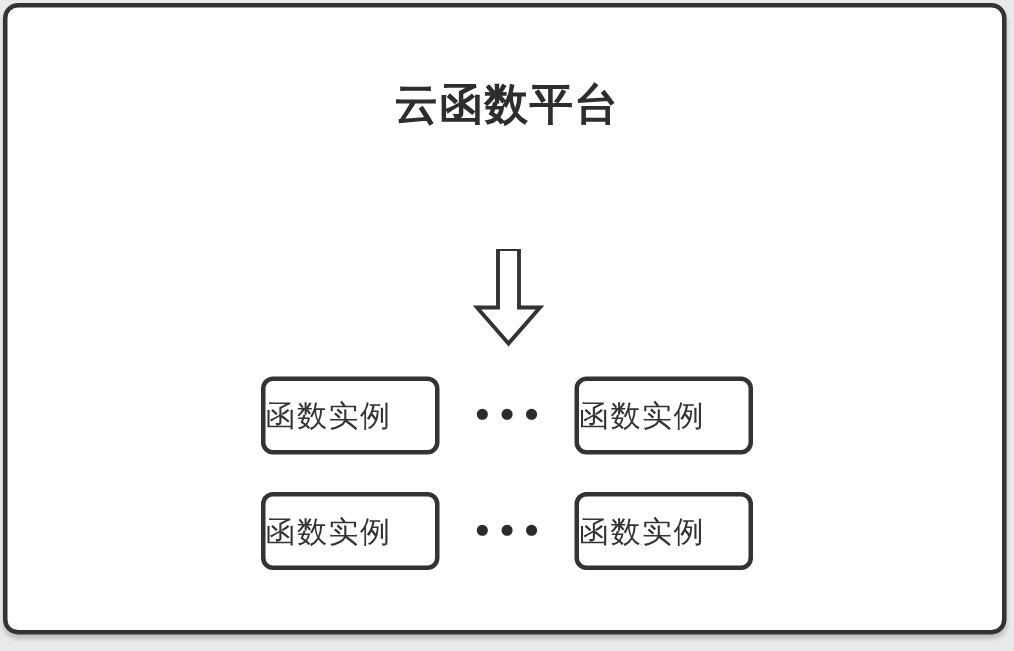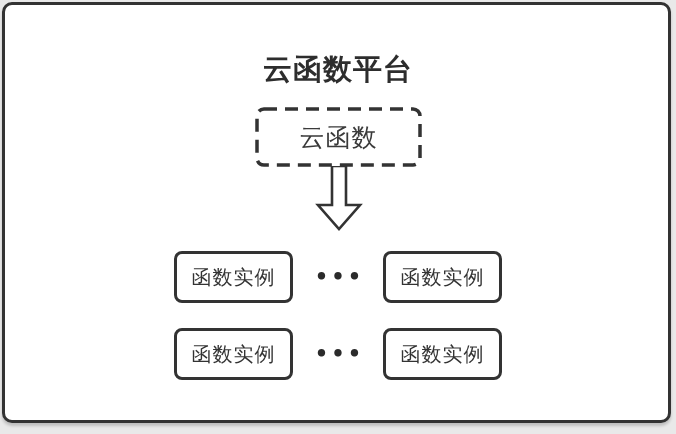--- a/index.html
+++ b/index.html
@@ -60,21 +60,21 @@
     left: 315px; top: 166px;
     width: 48px; height: 66px;
     color: var(--border);
   }
   .instance-node {
     position: absolute;
     width: 119px; height: 52px;
     background: var(--background);
     border: 3px solid var(--border);
     border-radius: 8px;
-    display: flex; align-items: center; justify-content: center;
+    display: flex; align-items: center; justify-content: flex-start;
     font-size: 20px;
     color: #333333;
     letter-spacing: 1px;
   }
   .pos-r1-left  { left: 174px; top: 251px; }
   .pos-r1-right { left: 383px; top: 251px; }
   .pos-r2-left  { left: 174px; top: 328px; }
   .pos-r2-right { left: 383px; top: 328px; }
   .ellipsis {
     position: absolute;
@@ -98,26 +98,20 @@
 </style>
 </head>
 <body>
 
 <div class="canvas">
 
   <div class="card"></div>
 
   <div class="title">云函数平台</div>
 
-  <div class="root-node">
-    <svg width="167" height="60" viewBox="0 0 167 60">
-      <rect x="2" y="2" width="163" height="56" rx="7" fill="#ffffff" stroke="currentColor" stroke-width="3.5" stroke-dasharray="13 8"></rect>
-    </svg>
-    <span class="node-label">云函数</span>
-  </div>
 
   <svg class="down-arrow" viewBox="0 0 48 66">
     <polygon points="17,0 31,0 31,39 45,39 24,63 3,39 17,39" fill="#ffffff" stroke="currentColor" stroke-width="2.6" stroke-linejoin="miter"></polygon>
   </svg>
 
   <div class="instance-node pos-r1-left">
     <span>函数实例</span>
   </div>
 
   <div class="ellipsis pos-dots-1">•••</div>

